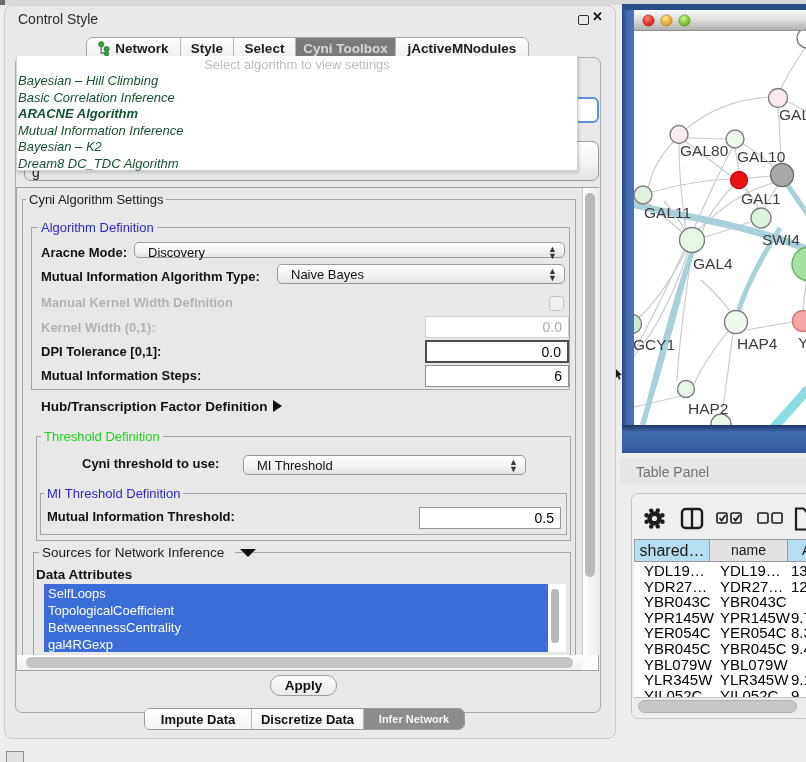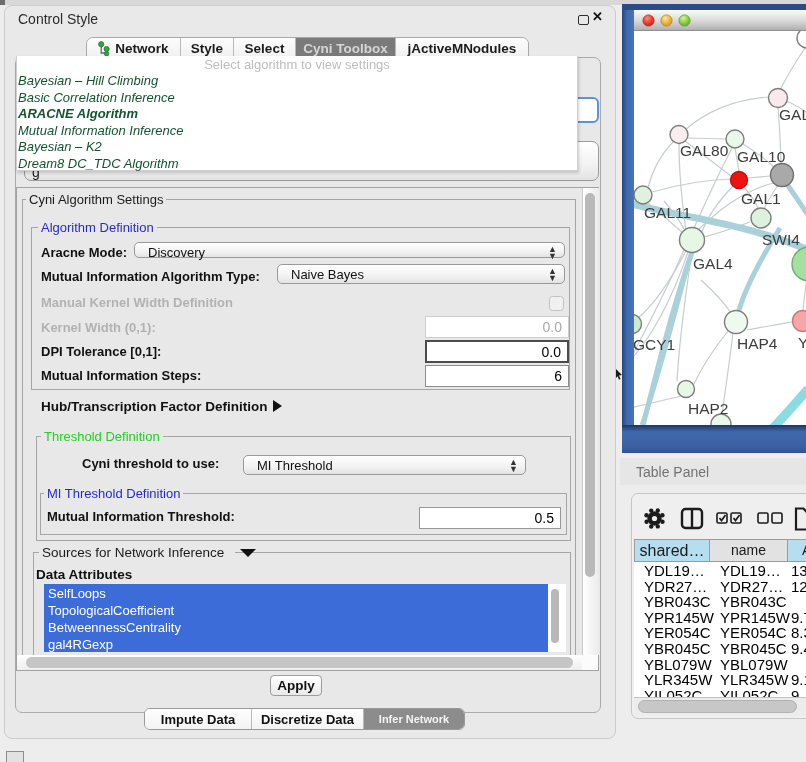--- a/index.html
+++ b/index.html
@@ -127,22 +127,22 @@
      border:1px solid #d0d0d0;border-top:none;box-sizing:border-box;box-shadow:1px 2px 3px rgba(0,0,0,0.18);"></div>
 <div class="abs" style="left:16px;top:57px;width:562px;text-align:center;font-size:13px;color:#bdbdbd;">Select algorithm to view settings</div>
 <div class="abs" style="left:18px;top:73px;font-size:13px;color:#14532d;line-height:16.6px;white-space:nowrap;font-style:italic;">
 Bayesian – Hill Climbing<br>
 Basic Correlation Inference<br>
 <b>ARACNE Algorithm</b><br>
 Mutual Information Inference<br>
 Bayesian – K2<br>
 Dream8 DC_TDC Algorithm</div>
 
-<div class="abs" style="left:270px;top:675px;width:52px;height:21px;border:1px solid #9d9d9d;
-     border-radius:4px;background:linear-gradient(#ffffff,#e9e9e9);box-sizing:border-box;
+<div class="abs" style="left:270px;top:675px;width:67px;height:21px;border:1px solid #9d9d9d;
+     border-radius:10px;background:linear-gradient(#ffffff,#e9e9e9);box-sizing:border-box;
      text-align:center;font-size:13.5px;font-weight:600;color:#111;line-height:19px;">Apply</div>
 
 <div id="btabs" class="abs" style="left:144px;top:708px;height:20px;">
     <div style="display:flex;height:20px;border:1px solid #9a9a9a;border-radius:6px;overflow:hidden;background:#fff;">
       <div style="width:106px;background:linear-gradient(#ffffff,#f3f3f3);color:#111;display:flex;align-items:center;justify-content:center;font-size:13px;font-weight:600;box-sizing:border-box;">Impute Data</div>
       <div style="width:112px;background:linear-gradient(#ffffff,#f3f3f3);color:#111;border-left:1px solid #b9b9b9;display:flex;align-items:center;justify-content:center;font-size:13px;font-weight:600;box-sizing:border-box;">Discretize Data</div>
       <div style="width:101px;background:#8c8c8c;color:#f4f4f4;border-left:1px solid #b9b9b9;display:flex;align-items:center;justify-content:center;font-size:11px;font-weight:600;box-sizing:border-box;">Infer Network</div>
     </div>
   </div>
 

